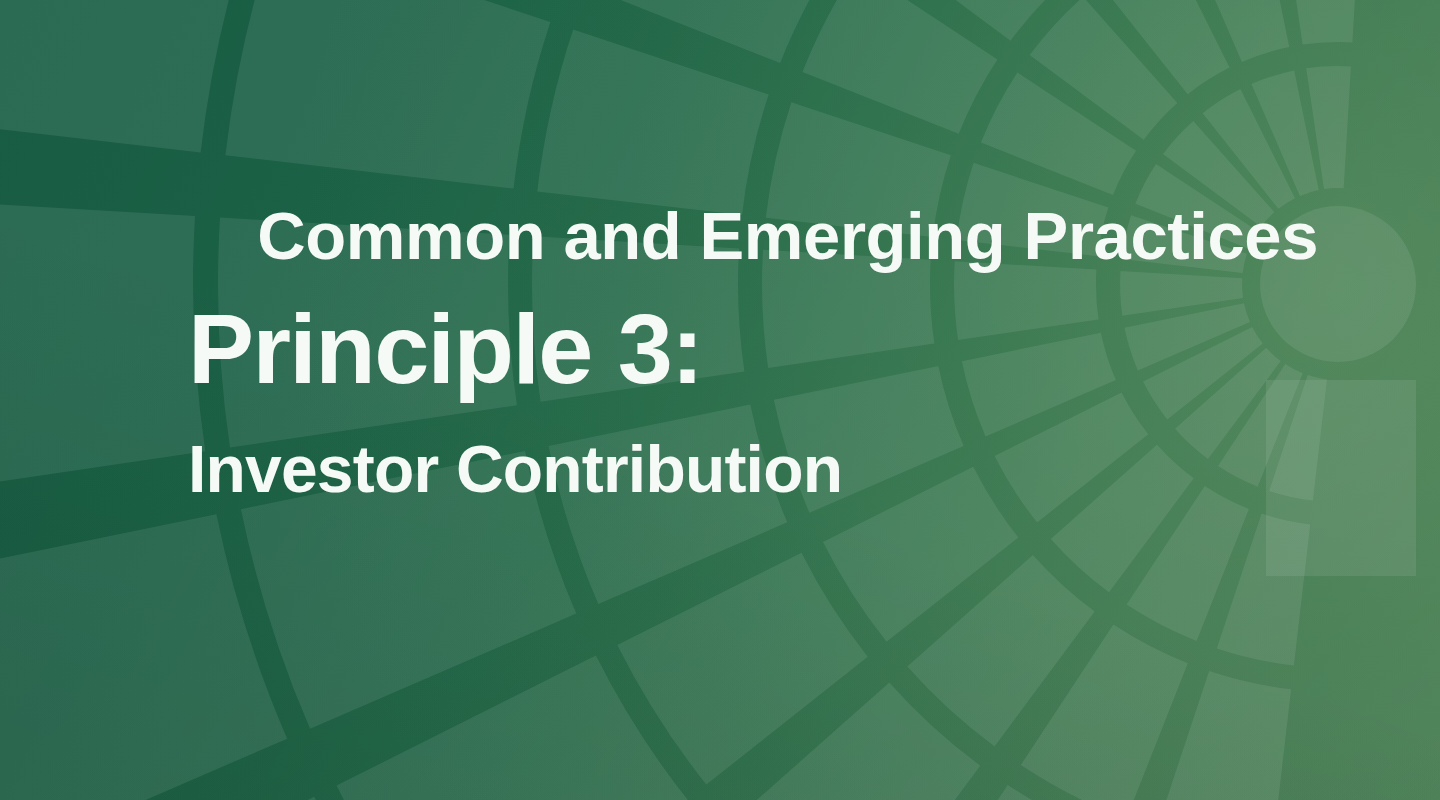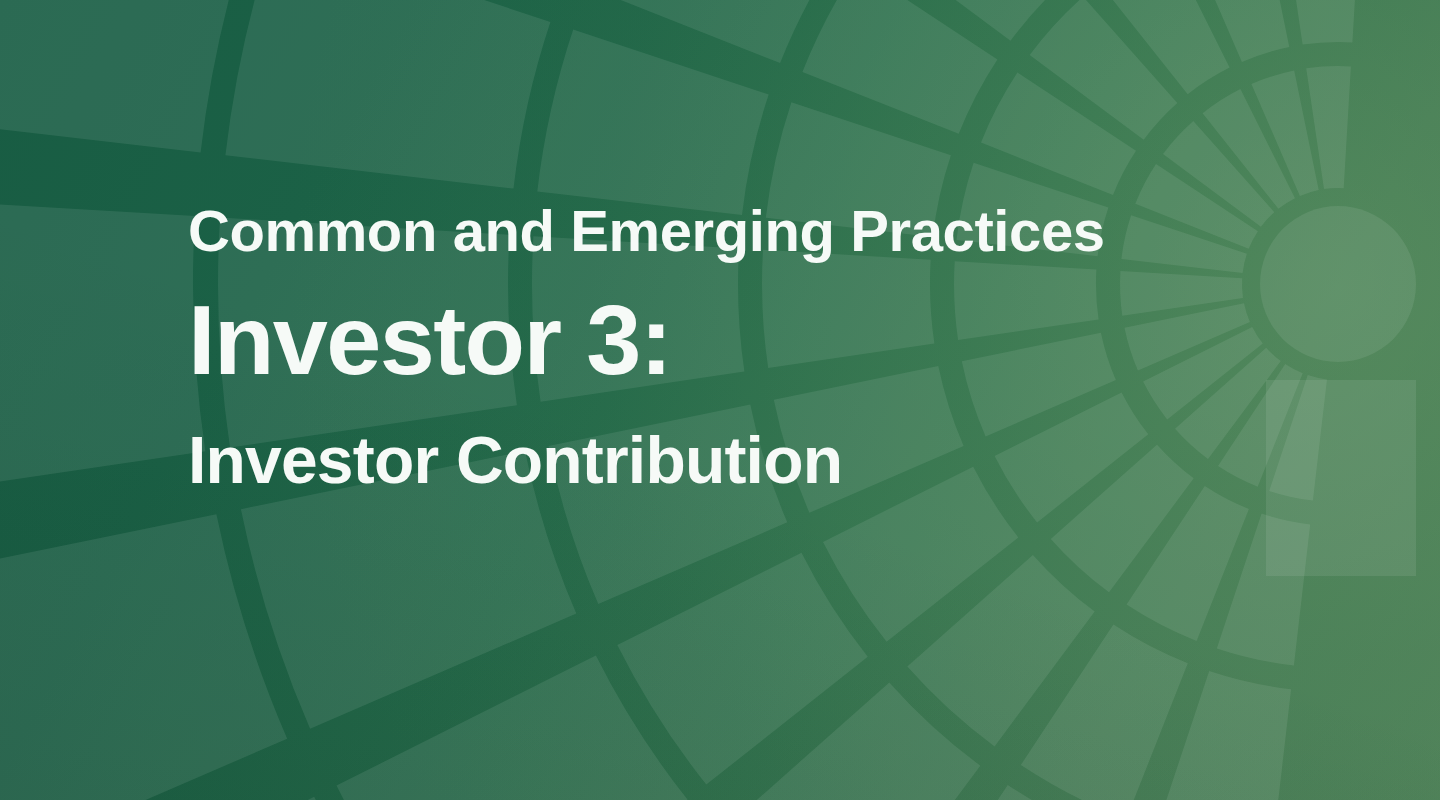--- a/index.html
+++ b/index.html
@@ -69,26 +69,27 @@
 
   
   .text-block {
     position: absolute;
     left: 188px;
     top: 202px;
     width: 1130px;
   }
   .eyebrow {
     margin: 0;
-    font-size: 58px;
+    font-size: 67px;
     line-height: 1.0;
     font-weight: 700;
     letter-spacing: -0.4px;
     color: #f6faf7;
     white-space: nowrap;
+    text-align: right;
   }
   .title-main {
     margin: 0;
     padding-top: 30px;
     font-size: 99px;
     line-height: 1.0;
     font-weight: 700;
     letter-spacing: -1.6px;
     color: #f6faf7;
     white-space: nowrap;
@@ -187,17 +188,17 @@
         <path class="tile" d="M 626.8 -613.3 L 393.9 -907.2 A 1520 1520 0 0 1 657.4 -1075.1 L 825.3 -739.8 A 1145 1145 0 0 0 626.8 -613.3 Z"></path>
         <path class="tile" d="M 883.3 -766.8 L 734.3 -1111.0 A 1520 1520 0 0 1 1032.4 -1205.0 L 1107.8 -837.6 A 1145 1145 0 0 0 883.3 -766.8 Z"></path>
         <path class="tile" d="M 1170.7 -848.7 L 1116.0 -1219.7 A 1520 1520 0 0 1 1428.1 -1233.3 L 1405.9 -859.0 A 1145 1145 0 0 0 1170.7 -848.7 Z"></path>
         <circle class="hub" cx="1338" cy="284" r="78"></circle>
         <rect class="hub" x="1266" y="380" width="150" height="196"></rect>
       </g>
   </svg>
 
   <div class="text-block">
     <p class="eyebrow">Common and Emerging Practices</p>
-    <h1 class="title-main">Investor 3:</h1>
+    <h1 class="title-main">Principle 3:</h1>
     <h2 class="title-sub">Investor Contribution</h2>
   </div>
 
 </div>
 
 </body></html>

